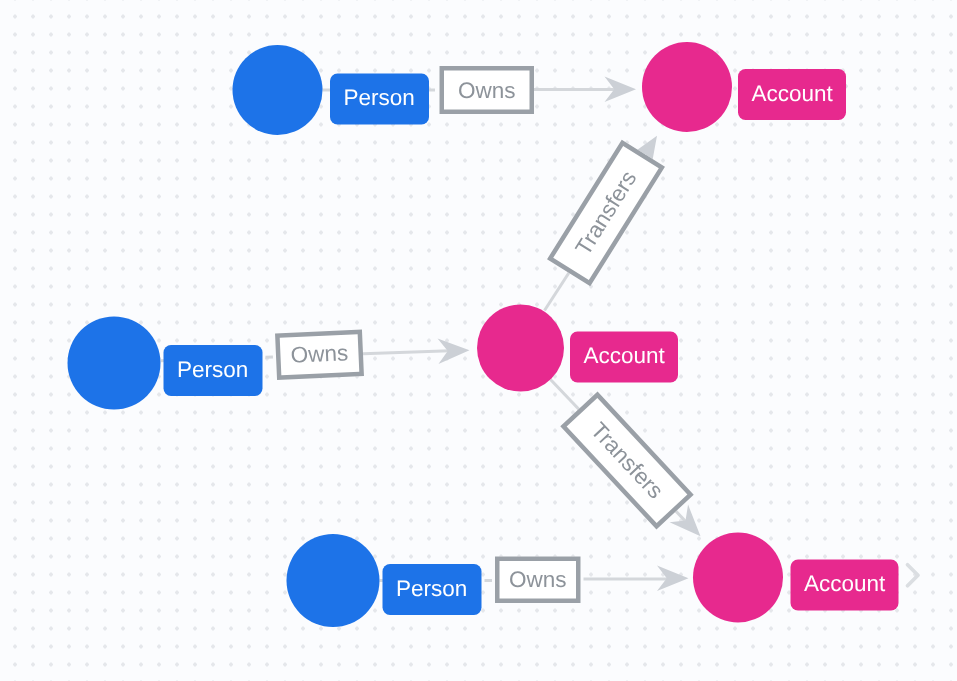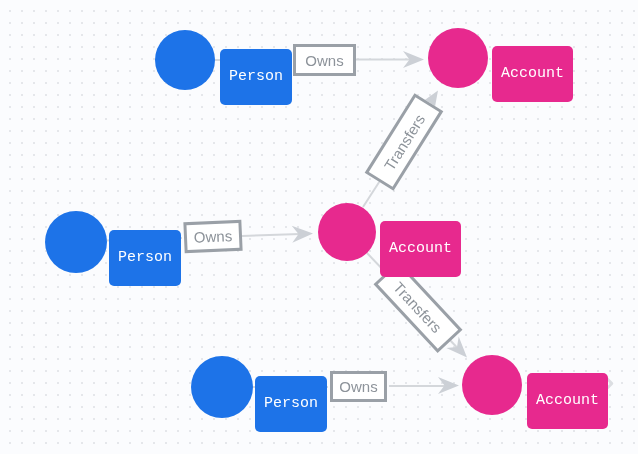--- a/index.html
+++ b/index.html
@@ -17,24 +17,23 @@
   .edge-line{stroke:#d4d7db;stroke-width:2;fill:none;}
   .edge-dashed{stroke-dasharray:5 5;}
   .arrowhead{fill:#ccd0d6;}
   .chev{stroke:#dbdee2;stroke-width:2.5;fill:none;stroke-linecap:round;stroke-linejoin:round;}
   .cap{
     position:absolute;
     color:#ffffff;
     font-size:15px;
     font-weight:500;
     line-height:1.2;
-    padding:19px 9px;
+    padding:8px 9px;
     border-radius:5px;
     white-space:nowrap;
-    font-family:Liberation Mono, monospace;
   }
   .cap-person{background:#1d73e8;}
   .cap-account{background:#e7298e;}
   .rel{
     position:absolute;
     display:flex;align-items:center;justify-content:center;
     background:#ffffff;
     border:3px solid #9aa0a7;
     color:#8d939a;
     font-size:15px;

